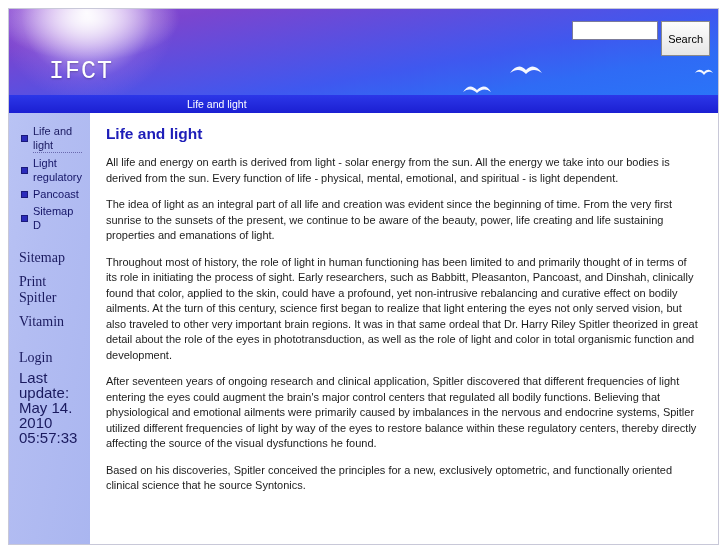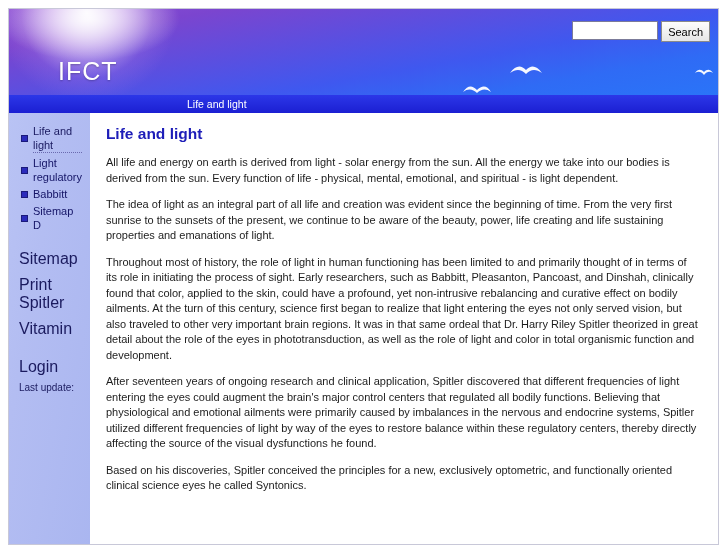--- a/index.html
+++ b/index.html
@@ -35,45 +35,45 @@
       linear-gradient(170deg, #8b4fd4 0%, #7b45cf 18%, #5a4fe0 42%, #3f58ef 62%, #2f6bf5 80%, #2a74f8 100%);
   }
   #banner .glow2 {
     position: absolute;
     left: 0; top: 0; width: 240px; height: 86px;
     background: radial-gradient(ellipse 130px 60px at 80px 10px, rgba(255,255,255,0.8) 0%, rgba(255,255,255,0.0) 70%);
     pointer-events: none;
   }
   #logo {
     position: absolute;
-    left: 49px; top: 48px;
+    left: 40px; top: 48px;
     color: #ffffff;
     font-size: 25px;
     letter-spacing: 1px;
-    font-family: Liberation Sans, sans-serif;
+    font-family: Liberation Mono, monospace;
     text-shadow: 0 1px 2px rgba(0,0,0,0.25);
   }
   #search-area {
     position: absolute;
     right: 8px; top: 12px;
     display: flex;
     align-items: flex-start;
     gap: 3px;
   }
   #search-input {
     width: 86px;
     height: 19px;
     border: 1px solid #7b7b9a;
     background: #ffffff;
     font-size: 11px;
     padding: 1px 3px;
     font-family: "Liberation Sans", sans-serif;
   }
   #search-button {
-    height: 21px;
+    height: 35px;
     min-width: 46px;
     font-size: 11px;
     border: 1px solid #8a8a8a;
     background: linear-gradient(#fdfdfd, #e6e6e6);
     color: #000;
     font-family: "Liberation Sans", sans-serif;
     cursor: pointer;
     padding: 0 6px;
   }
   
@@ -136,25 +136,26 @@
     background: #2b2bbb;
     border: 1px solid #1a1a7a;
     display: inline-block;
     flex: 0 0 auto;
   }
   .nav-label { color: #141466; }
   #sidebar .sep { height: 12px; }
   #sidebar .plain-link {
     padding: 4px 0 4px 2px;
     color: #1a1a5e;
-    font-size: 16px;
+    font-size: 14px;
+    font-family: Liberation Serif, serif;
   }
   #sidebar .meta {
     padding-left: 2px;
-    font-size: 10px;
+    font-size: 15px;
     color: #1a1a5e;
     line-height: 15px;
   }
 
   #content {
     flex: 1 1 auto;
     padding: 12px 18px 0 16px;
     background: #ffffff;
     overflow: hidden;
   }
@@ -224,44 +225,45 @@
         <div class="nav-item active">
           <span class="bullet"></span>
           <span class="nav-label">Life and light</span>
         </div>
         <div class="nav-item">
           <span class="bullet"></span>
           <span class="nav-label">Light regulatory</span>
         </div>
         <div class="nav-item">
           <span class="bullet"></span>
-          <span class="nav-label">Babbitt</span>
+          <span class="nav-label">Pancoast</span>
         </div>
         <div class="nav-item">
           <span class="bullet"></span>
           <span class="nav-label">Sitemap D</span>
         </div>
 
         <div class="sep"></div>
 
         <div class="plain-link">Sitemap</div>
         <div class="plain-link">Print Spitler</div>
         <div class="plain-link">Vitamin</div>
 
         <div class="sep"></div>
 
         <div class="plain-link">Login</div>
 
         <div class="meta">Last update:</div>
+        <div class="meta">May 14. 2010 05:57:33</div>
       </div>
 
       <div id="content">
         <h1>Life and light</h1>
         <p>All life and energy on earth is derived from light - solar energy from the sun. All the energy we take into our bodies is derived from the sun. Every function of life - physical, mental, emotional, and spiritual - is light dependent.</p>
         <p>The idea of light as an integral part of all life and creation was evident since the beginning of time. From the very first sunrise to the sunsets of the present, we continue to be aware of  the beauty, power, life creating and life sustaining properties and emanations of light.</p>
         <p>Throughout most of history, the role of light in human functioning has been limited to and primarily thought of in terms of its role in initiating the process of sight. Early researchers, such as Babbitt, Pleasanton, Pancoast, and Dinshah, clinically found that color, applied to the skin, could have a profound, yet non-intrusive rebalancing and curative effect on bodily ailments. At the turn of this century, science first began to realize that light entering the eyes not only served vision, but also traveled to other very important brain regions. It was in that same ordeal that Dr. Harry Riley Spitler theorized in great detail about the role of the eyes in phototransduction, as well as the role of light and color in total organismic function and development.</p>
         <p>After seventeen years of ongoing research and clinical application, Spitler discovered that different frequencies of light entering the eyes could augment the brain's major control centers that regulated all bodily functions. Believing that physiological and emotional ailments were primarily caused by imbalances in the nervous and endocrine systems, Spitler utilized different frequencies of light by way of the eyes to restore balance within these regulatory centers, thereby directly affecting the source of the visual dysfunctions he found.</p>
-        <p>Based on his discoveries, Spitler conceived the principles for a new, exclusively optometric, and functionally oriented clinical science eyes he called Syntonics.</p>
+        <p>Based on his discoveries, Spitler conceived the principles for a new, exclusively optometric, and functionally oriented clinical science that he source Syntonics.</p>
       </div>
 
     </div>
   </div>
 </div>
 
 </body></html>

